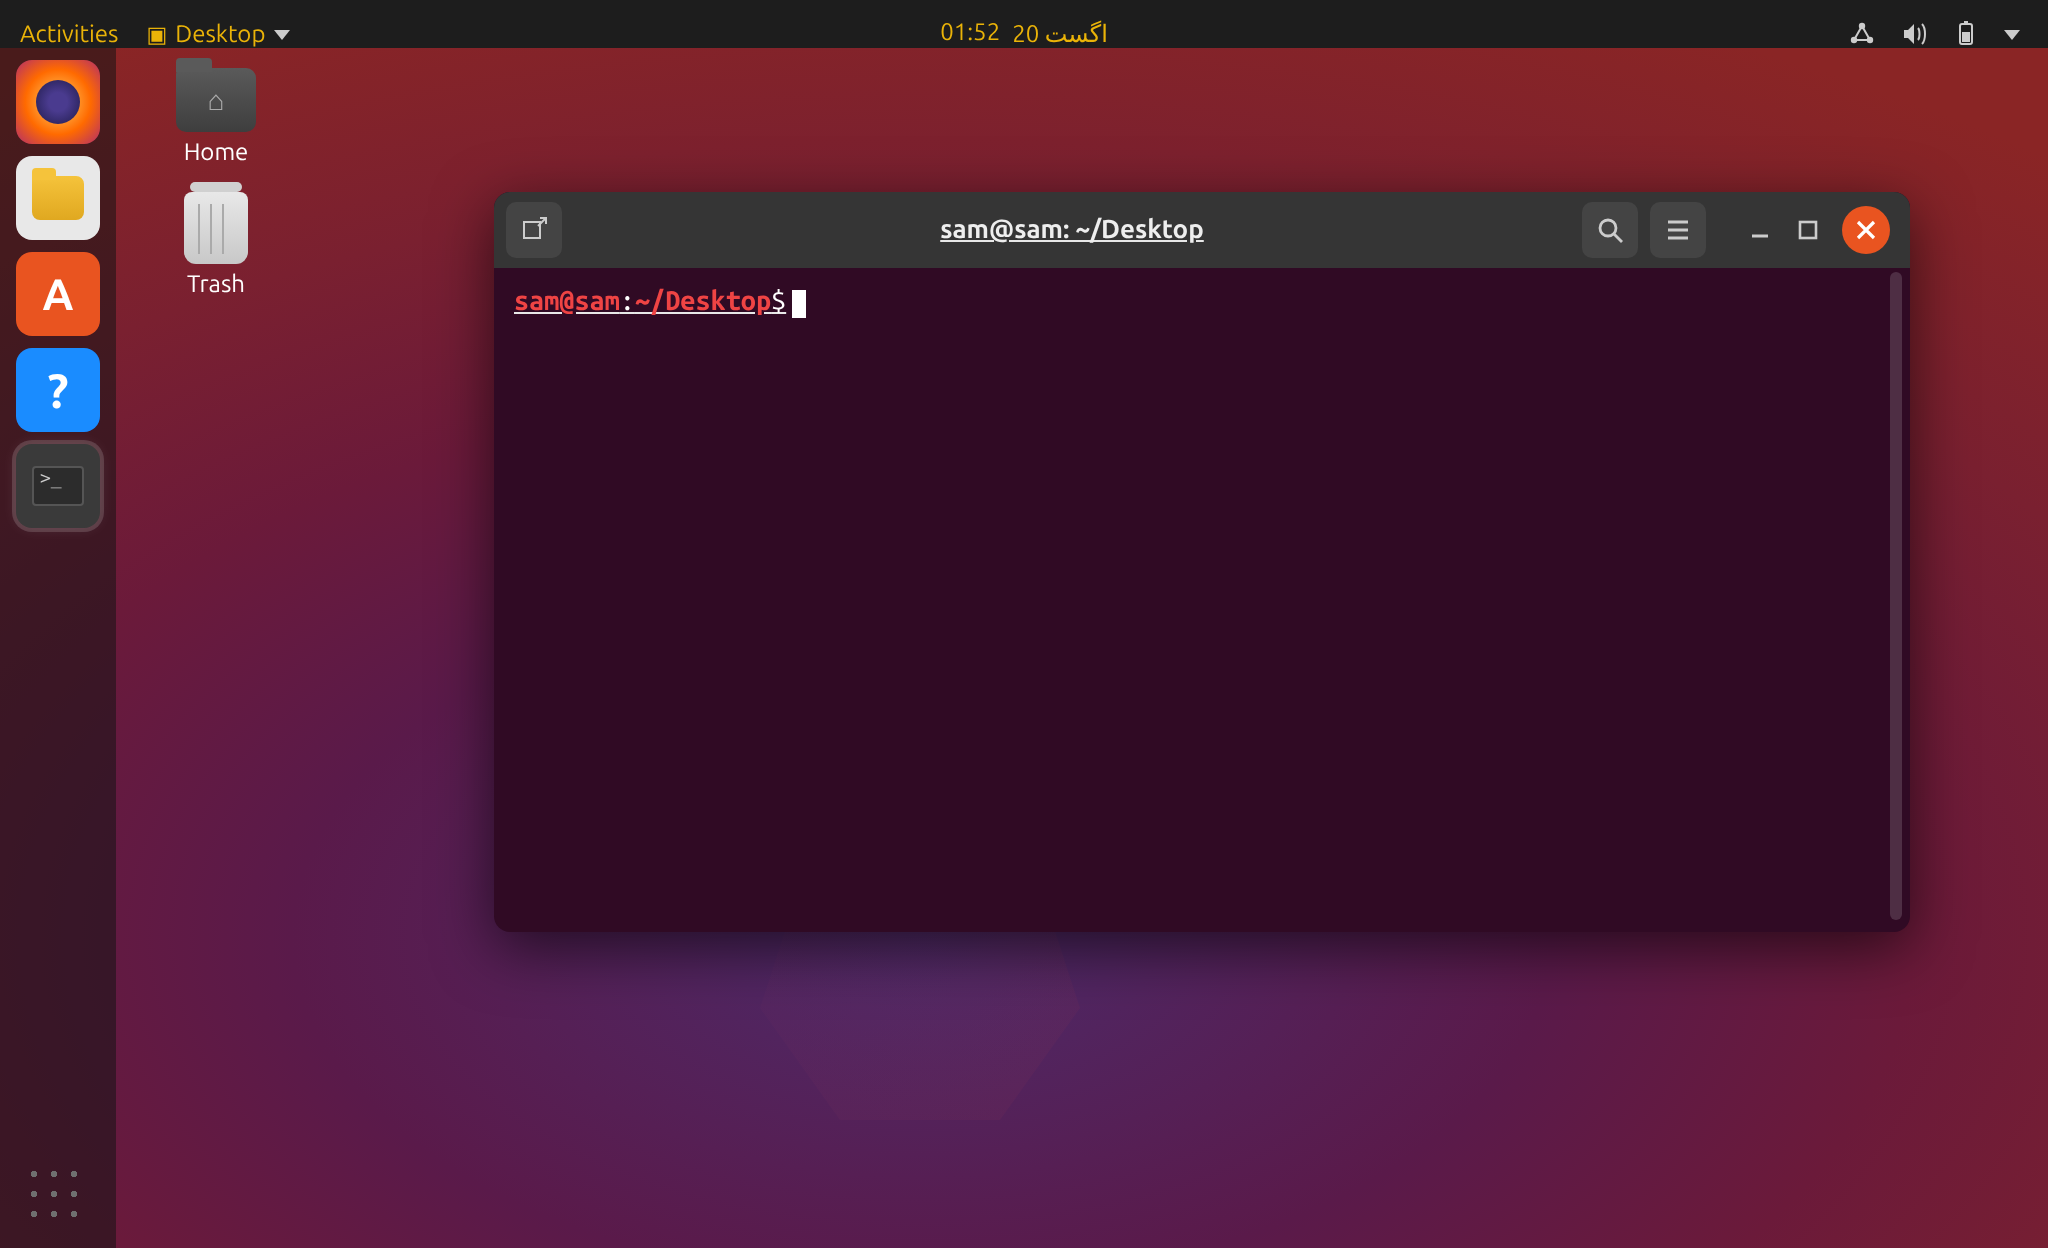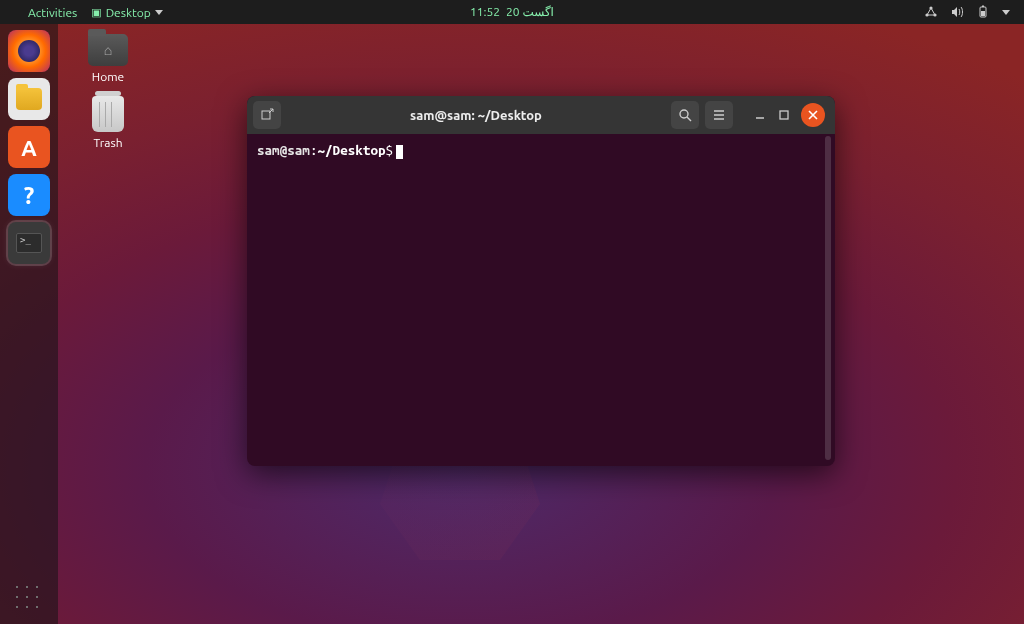--- a/index.html
+++ b/index.html
@@ -5,22 +5,22 @@
     * { margin: 0; padding: 0; box-sizing: border-box; }
     body {
       width: 1024px; height: 624px;
       font-family: Ubuntu, "Segoe UI", sans-serif;
       background: radial-gradient(ellipse 900px 500px at 45% 75%, #4d2a6a 0%, #5a1a4a 35%, #6b1a3a 55%, #7a2030 75%, #8a2525 100%);
       overflow: hidden; position: relative; color: #e8e8e8;
     }
     
     .topbar {
       position: absolute; top: 0; left: 0; right: 0; height: 24px;
-      background: #1d1d1d; display: flex; align-items: center;
-      font-size: 12px; color: #86efac; z-index: 10; padding-left: 18px;
+      background: #1d1d1d; display: flex; align-items: flex-end;
+      font-size: 12px; color: #eab308; z-index: 10;
     }
     .topbar-left { display: flex; align-items: center; gap: 14px; padding-left: 10px; }
     .topbar-left .tb-item { cursor: pointer; display: flex; align-items: center; gap: 4px; }
     .topbar-center { position: absolute; left: 50%; transform: translateX(-50%); display: flex; gap: 6px; direction: rtl; }
     .topbar-right { margin-left: auto; display: flex; align-items: center; gap: 12px; padding-right: 14px; }
     .tri-down { width: 0; height: 0; border-left: 4px solid transparent; border-right: 4px solid transparent; border-top: 5px solid #ccc; }
     .status-icon { width: 14px; height: 14px; display: flex; align-items: center; justify-content: center; }
     
     .dock {
       position: absolute; left: 0; top: 24px; bottom: 0; width: 58px;
@@ -45,34 +45,34 @@
       background-size: 10px 10px; background-position: 0 0; }
     
     .desktop-icon { position: absolute; width: 56px; text-align: center; font-size: 12px; color: #fff; cursor: pointer; }
     .desktop-icon .folder { width: 40px; height: 32px; margin: 0 auto 4px; background: linear-gradient(#5a5a5a,#3e3e3e); border-radius: 3px 5px 5px 5px; position: relative; display:flex; align-items:center; justify-content:center; }
     .desktop-icon .folder::before { content:""; position:absolute; top:-5px; left:0; width:18px; height:7px; background:#5a5a5a; border-radius:2px 2px 0 0; }
     .home-g { color:#aaa; font-size:14px; }
     .trash-bin { width: 32px; height: 36px; margin: 0 auto 4px; background: linear-gradient(#e8e8e8,#c8c8c8); border-radius: 4px 4px 6px 6px; position: relative; }
     .trash-bin::before { content:""; position:absolute; top:-5px; left:3px; right:3px; height:5px; background:#d0d0d0; border-radius:3px; }
     .trash-bin::after { content:""; position:absolute; top:6px; left:7px; right:7px; bottom:5px; background: repeating-linear-gradient(90deg,#aaa 0 1px, transparent 1px 6px); }
     
-    .term-window { position: absolute; left: 247px; top: 96px; width: 588px; height: 370px;
-      background: #300a24; border-radius: 8px; box-shadow: 0 8px 30px rgba(0,0,0,0.6); overflow: hidden; z-index: 8; }
+    .term-window { position: absolute; left: 247px; top: 96px; width: 708px; height: 370px;
+      background: #300a24; border-radius: 8px; box-shadow: 0 8px 30px rgba(0,0,0,0.6); overflow: hidden; z-index: 8; text-decoration: underline; }
     .term-titlebar { height: 38px; background: #353535; display: flex; align-items: center; padding: 0 6px; gap: 6px; }
     .tb-btn { width: 28px; height: 28px; border-radius: 5px; background: #444; display: flex; align-items: center; justify-content: center; cursor: pointer; color: #ddd; }
     .tb-btn.round { width: 24px; height: 24px; border-radius: 50%; }
     .tb-btn.close { background: #e95420; color: #fff; }
     .tb-title { flex: 1; text-align: center; font-size: 13px; font-weight: bold; color: #eee; }
     .tb-spacer { width: 4px; }
     .tb-winctl { display:flex; align-items:center; gap:10px; margin: 0 4px; }
     .winctl { width: 14px; height: 14px; display:flex; align-items:center; justify-content:center; cursor:pointer; color:#ccc; }
     .term-body { position: relative; padding: 8px 10px; font-family: "Ubuntu Mono", Menlo, monospace; font-size: 13.5px; line-height: 1.3; }
-    .p-user { color: #e5e5e5; font-weight: bold; }
+    .p-user { color: #ef4444; font-weight: bold; }
     .p-colon { color: #fff; }
-    .p-path { color: #ffffff; font-weight: bold; }
+    .p-path { color: #ef4444; font-weight: bold; }
     .p-dollar { color: #fff; }
     .cursor-blk { display:inline-block; width:7px; height:14px; background:#fff; vertical-align:middle; margin-left:3px; }
     .term-scroll { position:absolute; right:4px; top:40px; bottom:6px; width:6px; background: rgba(255,255,255,0.15); border-radius:3px; }
     
     .poly { position:absolute; left:380px; top:420px; width:160px; height:140px; opacity:0.35;
       background: linear-gradient(135deg, rgba(90,40,100,0.6), rgba(140,50,80,0.4));
       clip-path: polygon(50% 0%, 90% 25%, 100% 60%, 75% 100%, 25% 100%, 0% 60%, 10% 25%); }
   </style>
 </head>
 <body>
@@ -81,21 +81,21 @@
   <div class="topbar-left">
     <span class="tb-item">Activities</span>
     <span class="tb-item">
       <span style="font-size:11px;">▣</span>
       <span>Desktop</span>
       <span class="tri-down"></span>
     </span>
   </div>
   <div class="topbar-center">
     <span>اگست 20</span>
-    <span>11:52</span>
+    <span>01:52</span>
   </div>
   <div class="topbar-right">
     <span class="status-icon">
       <svg width="14" height="14" viewBox="0 0 14 14">
           <g fill="#ccc">
             <circle cx="7" cy="3" r="1.6"></circle>
             <circle cx="3" cy="10" r="1.6"></circle>
             <circle cx="11" cy="10" r="1.6"></circle>
             <path d="M7 3 L3 10 M7 3 L11 10 M3 10 L11 10" stroke="#ccc" stroke-width="1"></path>
           </g>

